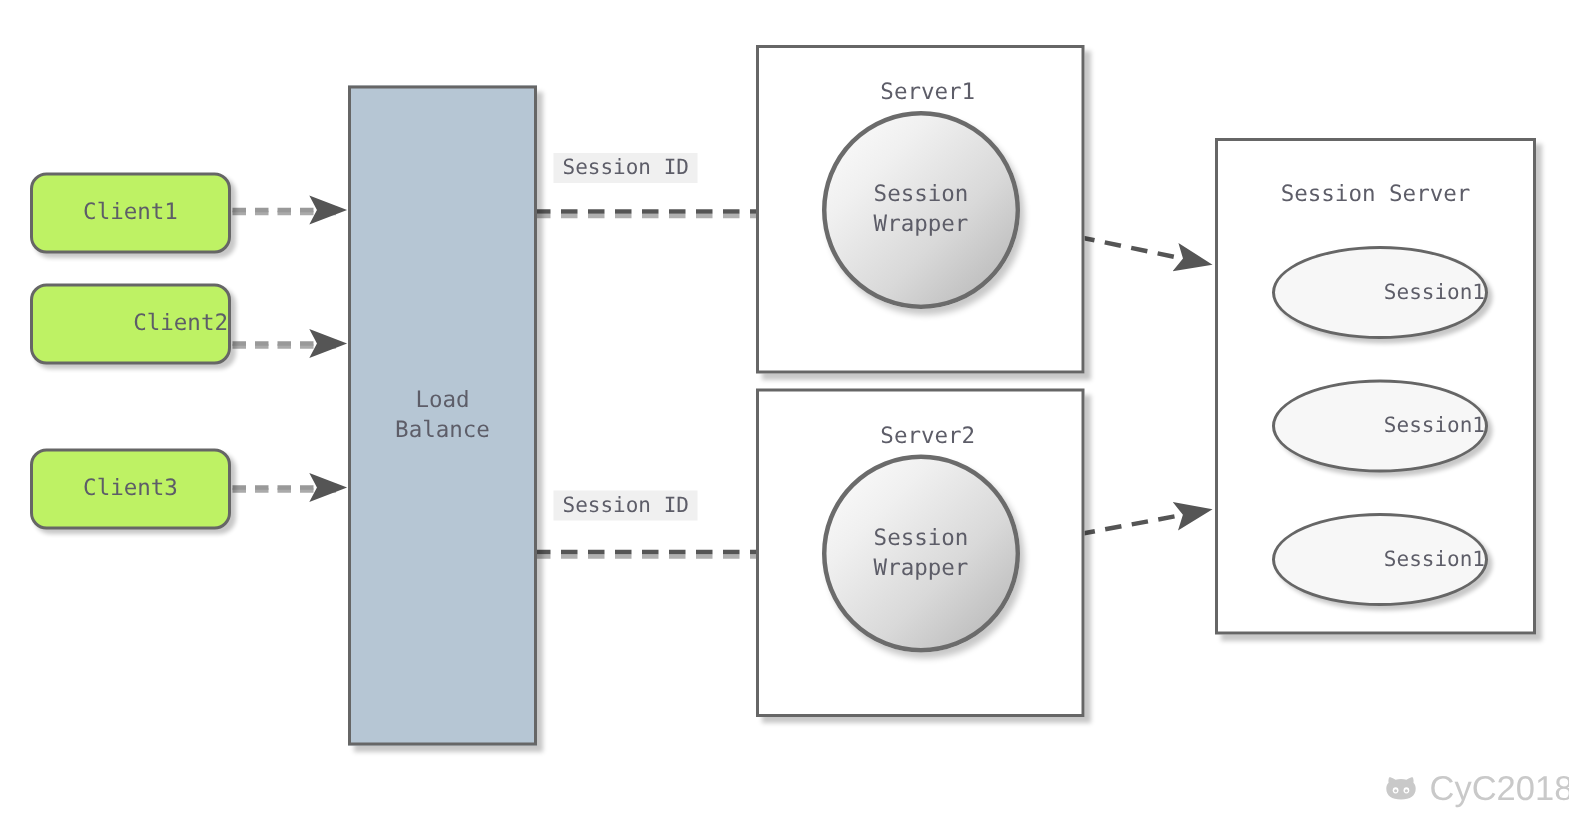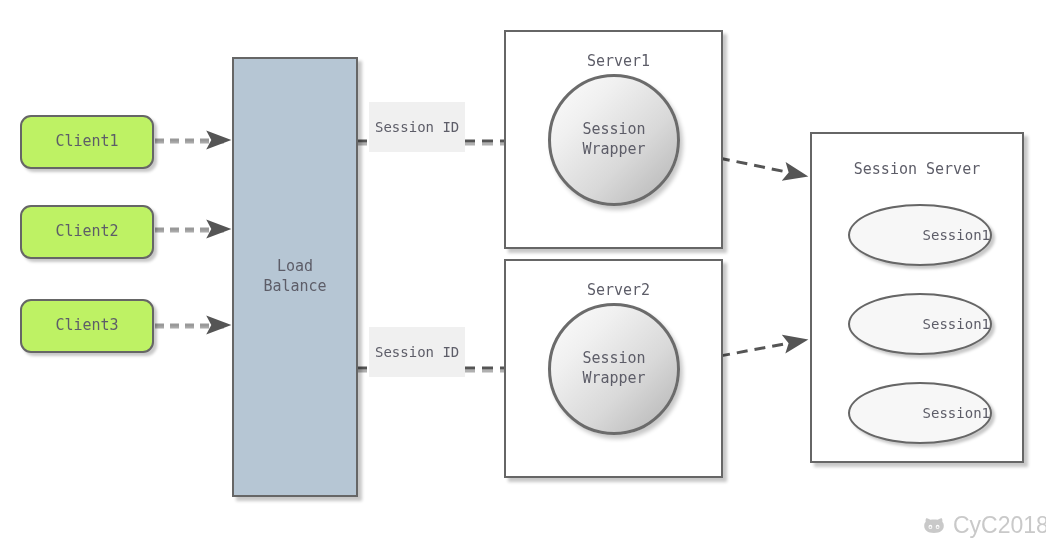--- a/index.html
+++ b/index.html
@@ -67,21 +67,20 @@
     font-size:15px;
   }
 
   
   #session-server{
     position:absolute;
     left:810px;top:92px;width:210px;height:327px;
     background:#ffffff;
     border:2px solid #666666;
     box-shadow:4px 4px 3px rgba(0,0,0,0.22);
-    margin-top:40px;
   }
   #session-server-title{
     position:absolute;left:0;right:0;top:26px;font-size:15px;
   }
   .session-ellipse{
     position:absolute;left:36px;
     width:140px;height:58px;
     border-radius:50%;
     background:#f7f7f7;
     border:2px solid #666666;
@@ -89,21 +88,21 @@
     display:flex;align-items:center;justify-content:flex-end;
     font-size:14px;
   }
 
   
   .edge-label{
     position:absolute;
     background:#f0f0f0;
     color:#5d5d68;
     font-size:14px;
-    padding:17px 6px;
+    padding:2px 6px;
     white-space:nowrap;
   }
 
   
   #edges{position:absolute;left:0;top:0;width:1046px;height:547px;}
 
   
   #watermark{
     position:absolute;left:922px;top:512px;
     display:flex;align-items:center;gap:7px;
@@ -163,21 +162,21 @@
     </g>
 
     <g>
       <line x1="666" y1="366" x2="806" y2="340" stroke="#555555" stroke-width="3" stroke-dasharray="11,7" marker-end="url(#arrow-dark3)"></line>
     </g>
   </svg>
 
   <div class="client-box node-text" style="left:20px;top:115px;">
     <span>Client1</span>
   </div>
-  <div class="client-box node-text" style="left:20px;top:205px;">
+  <div class="client-box node-text" style="left:20px;top:189px;justify-content:flex-end;">
     <span>Client2</span>
   </div>
   <div class="client-box node-text" style="left:20px;top:299px;align-items:center;">
     <span>Client3</span>
   </div>
 
   <div id="load-balance" class="node-text">
     <span>Load
 Balance</span>
   </div>

